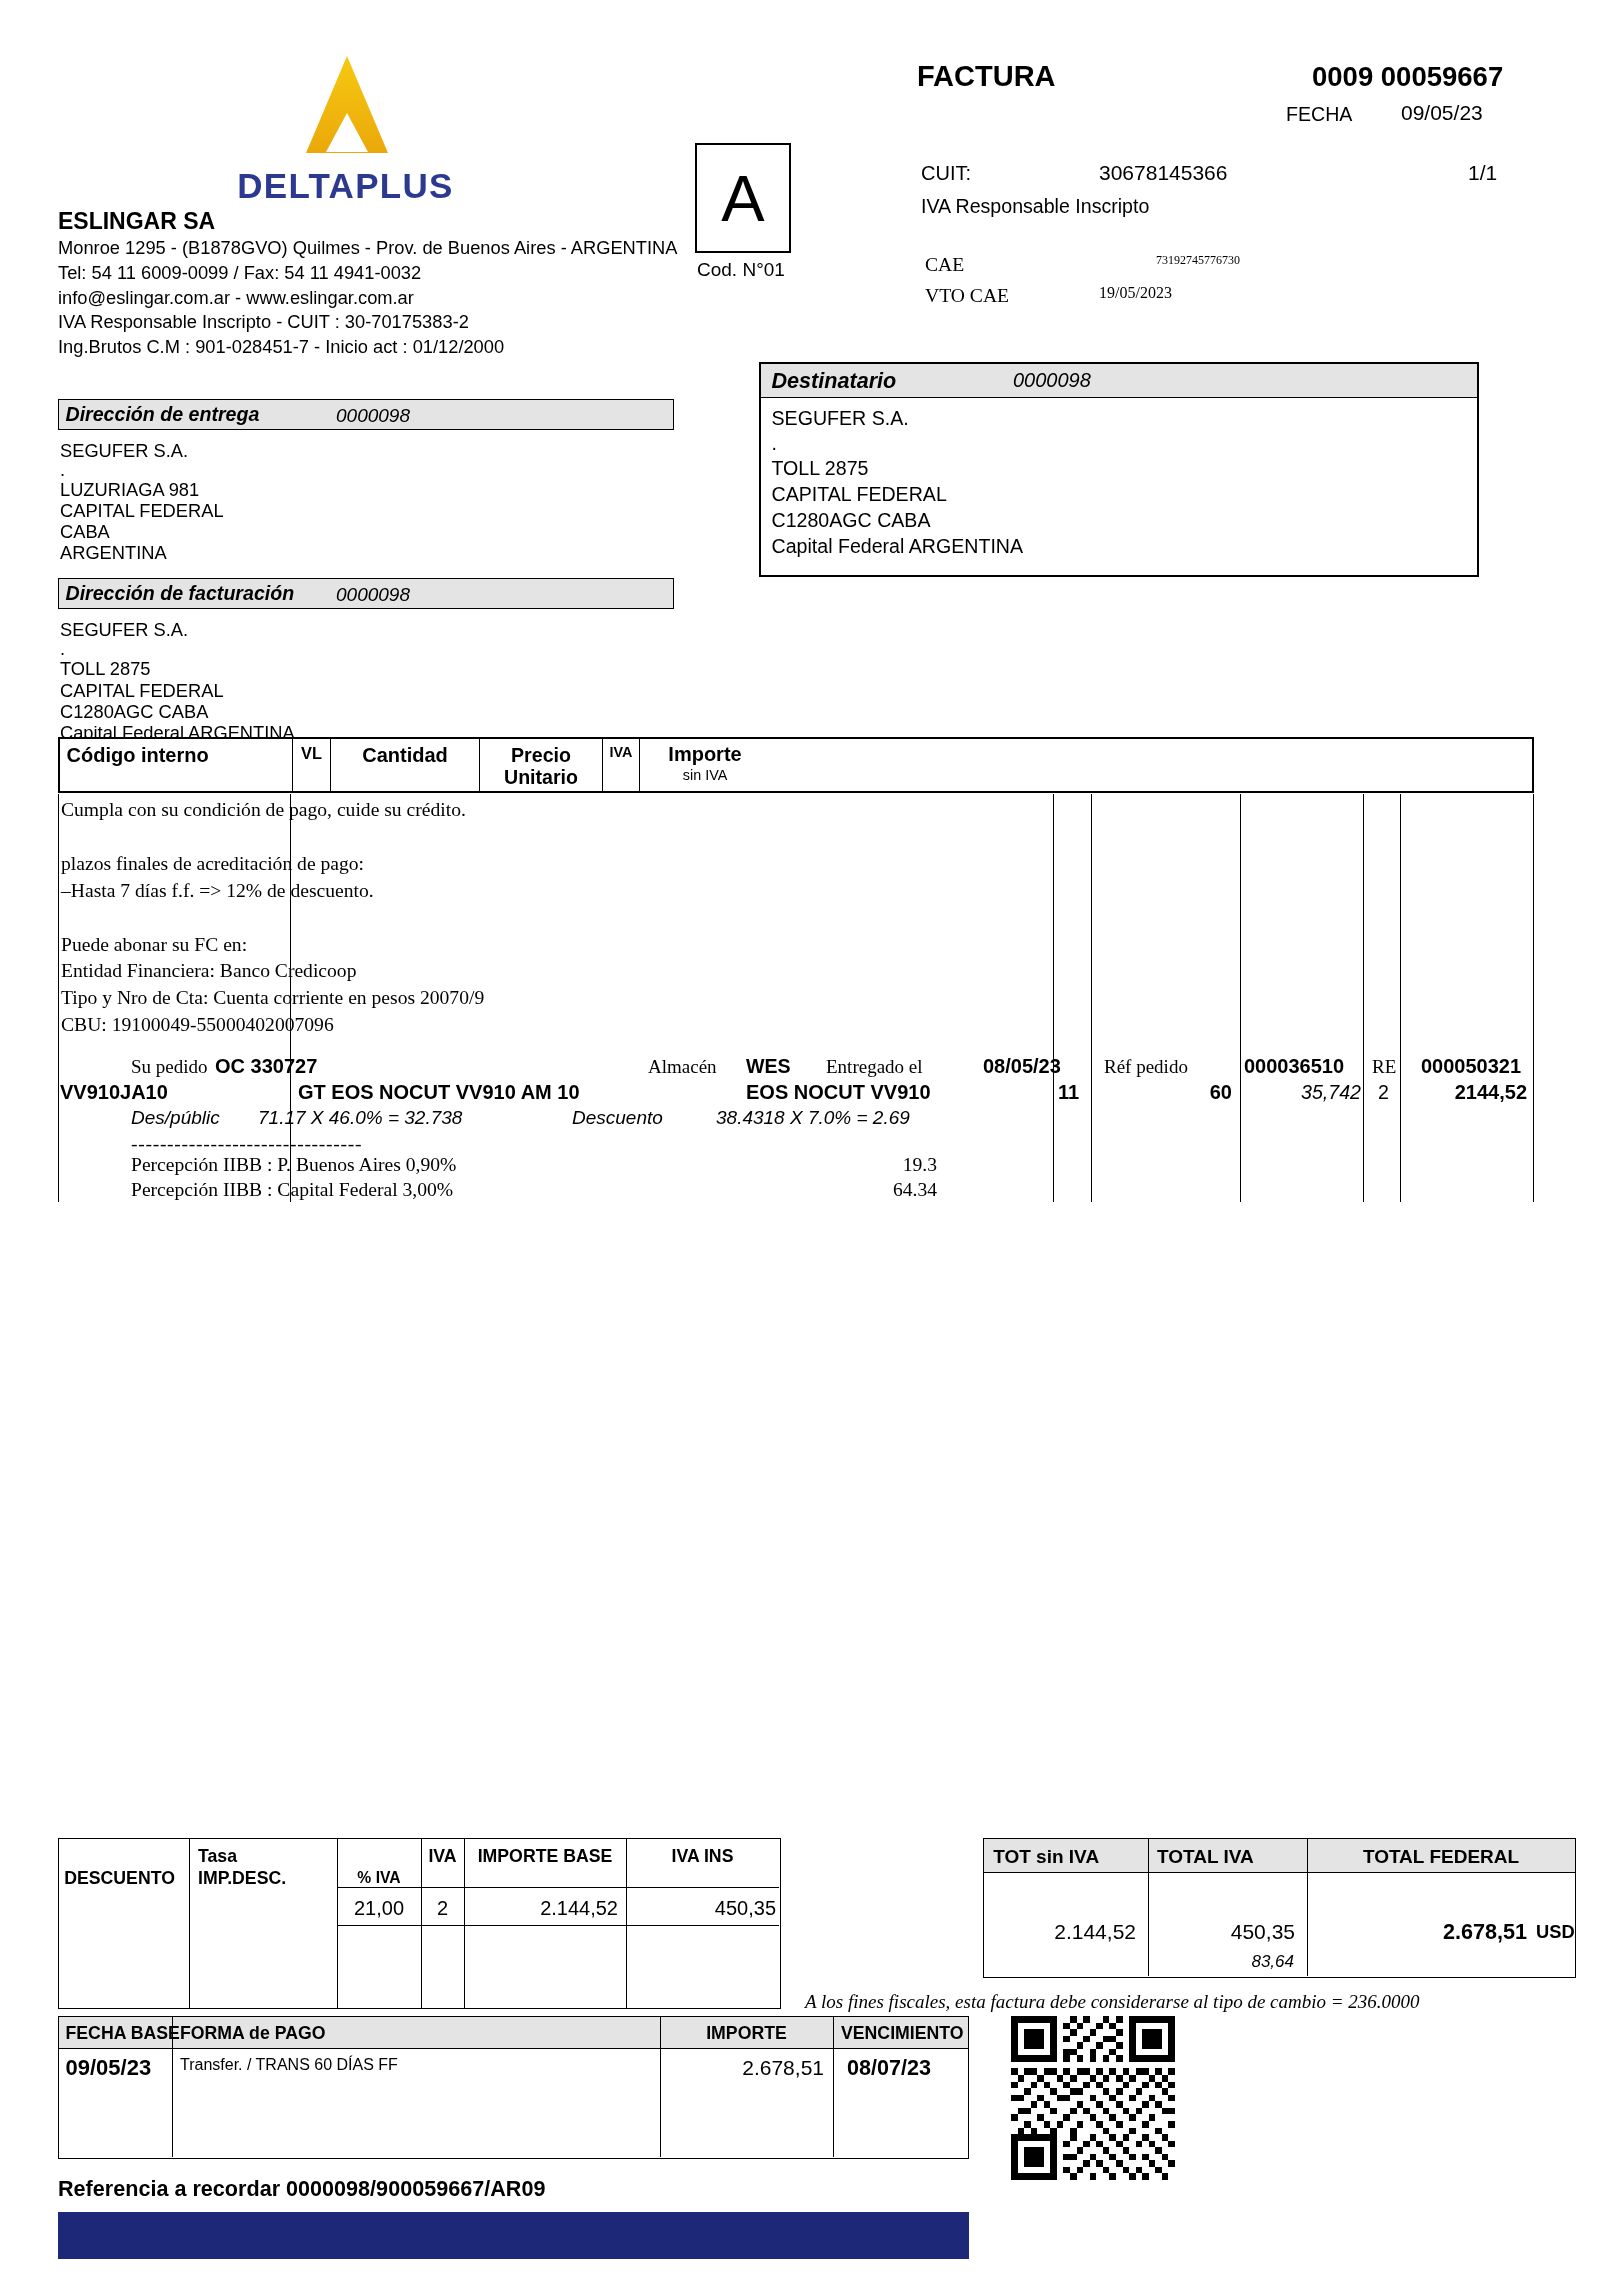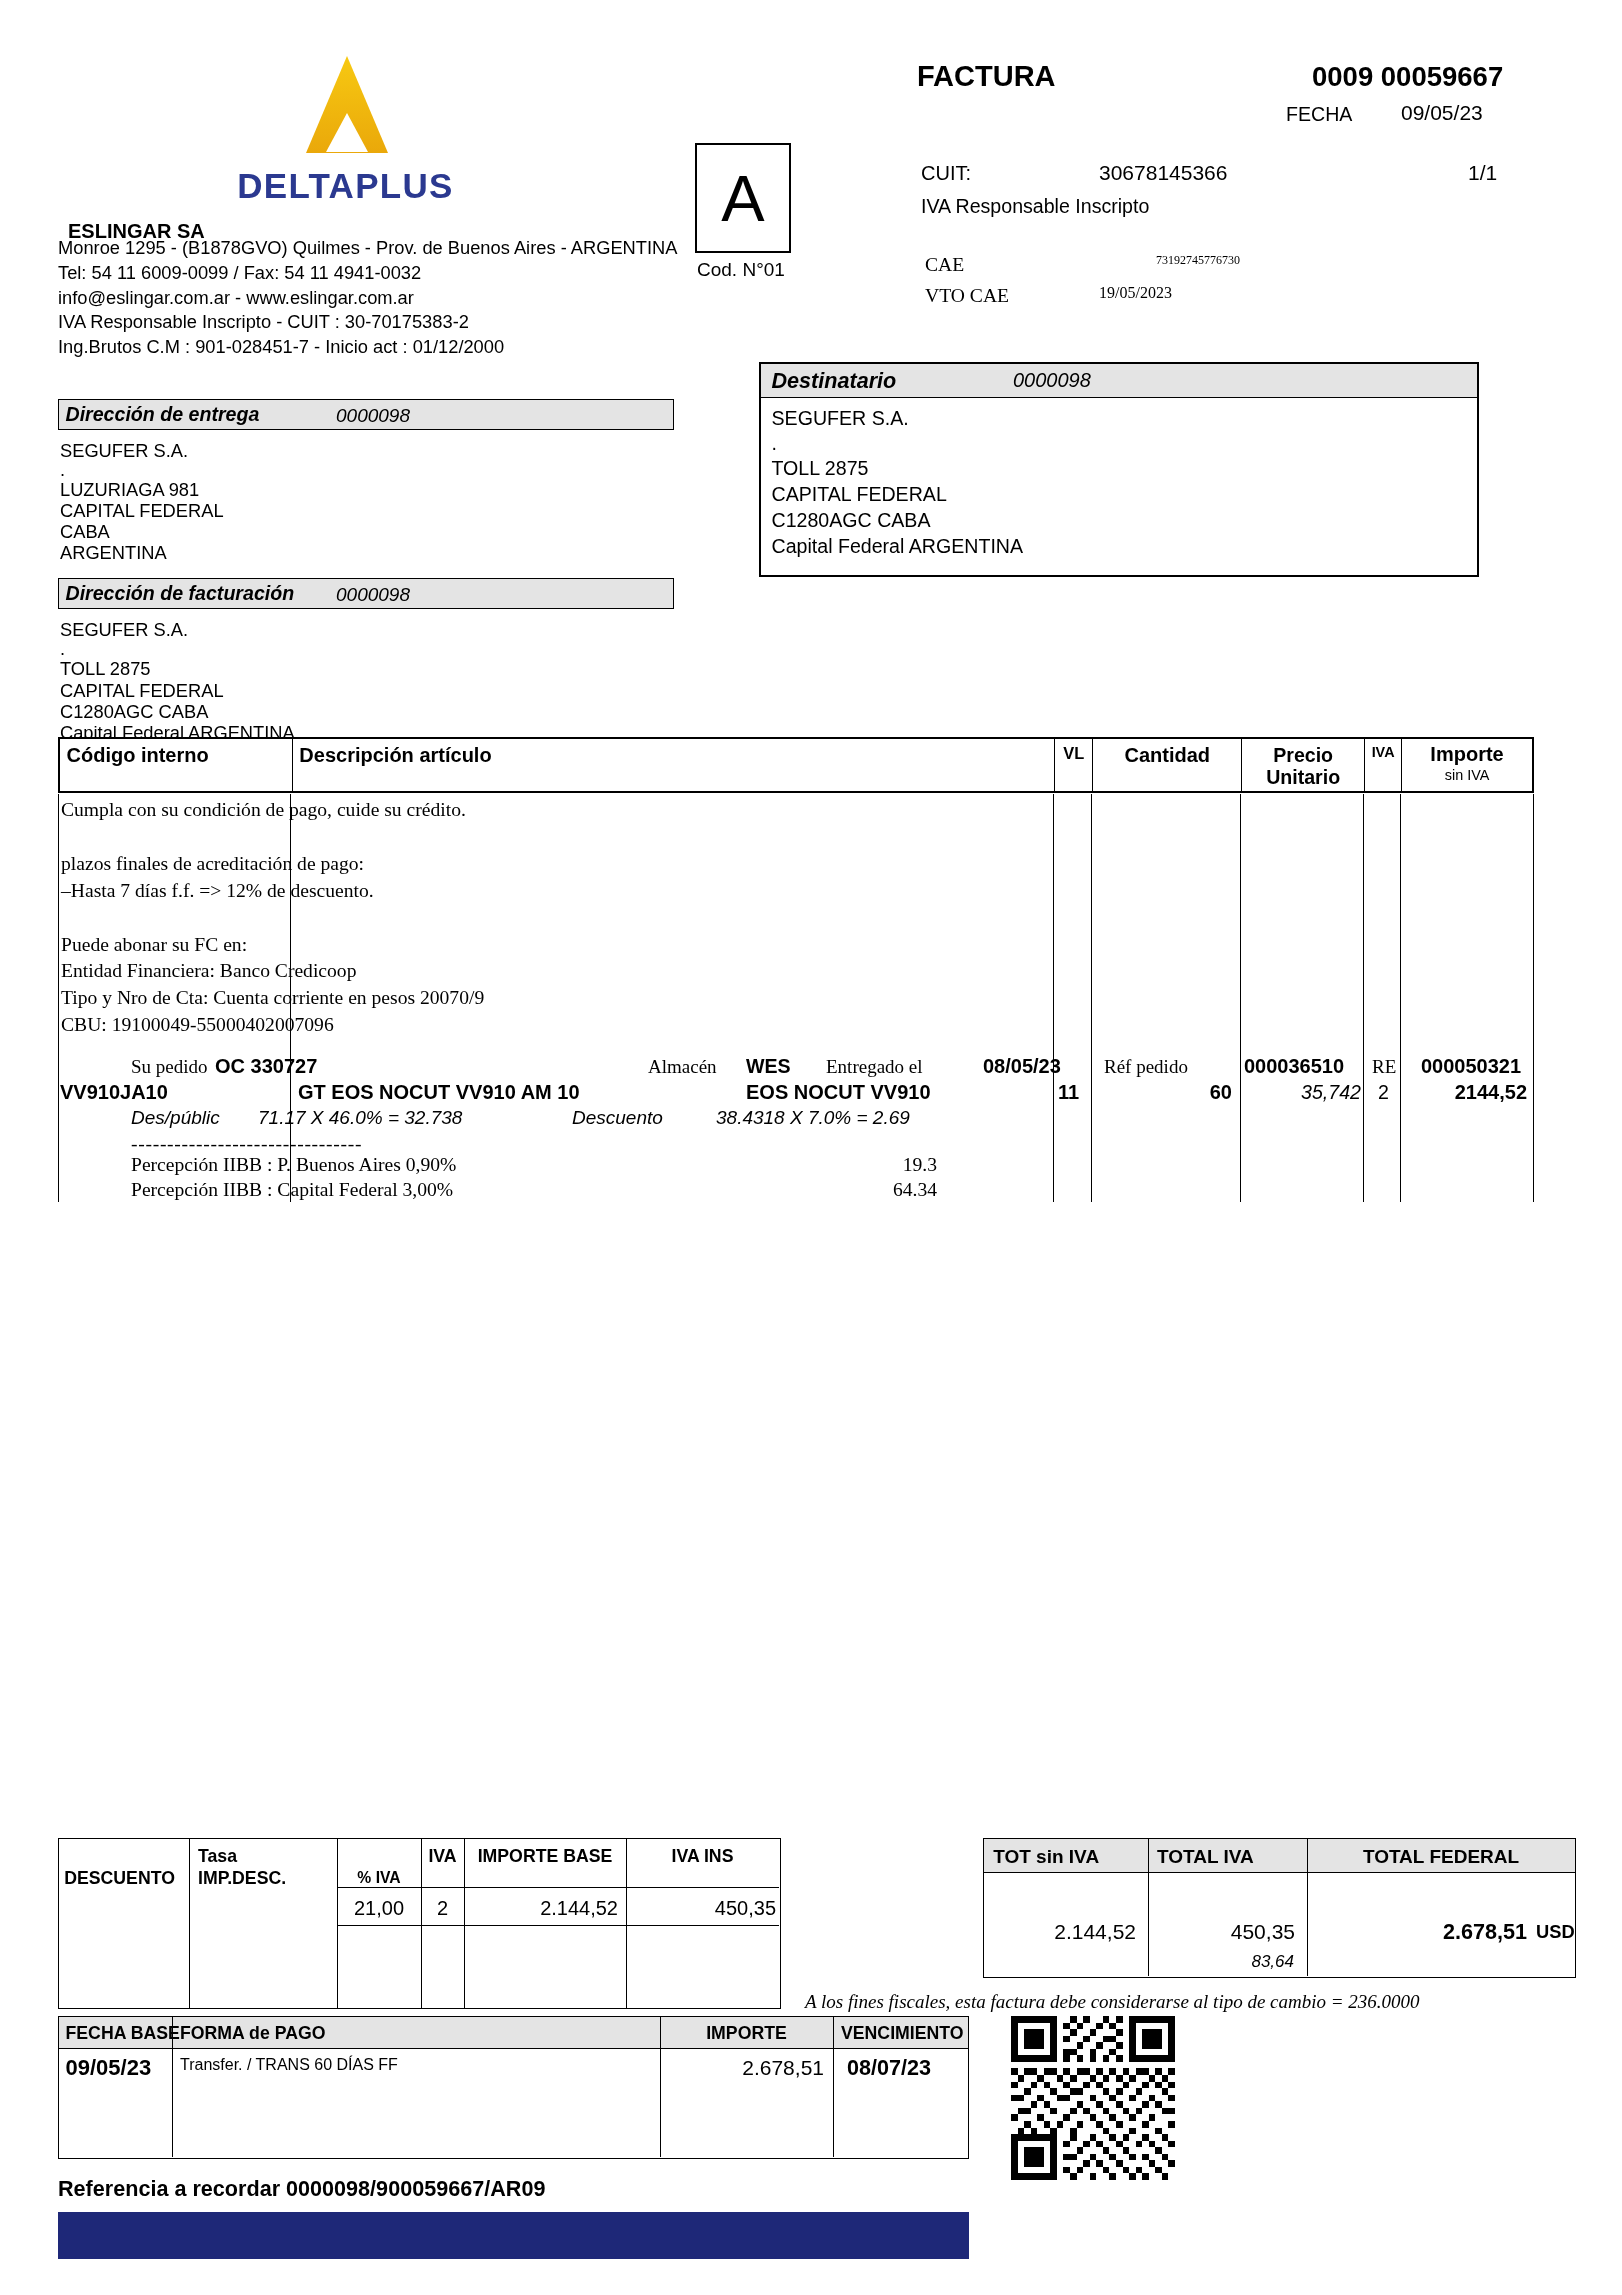--- a/index.html
+++ b/index.html
@@ -31,21 +31,21 @@
 <body>
 
 <div class="page">
 
   <div>
     <div class="tri-outer" style="left:306px;top:56px;width:82px;height:97px;"></div>
     <div class="tri-notch" style="left:326px;top:113px;width:42px;height:39px;"></div>
     <div class="t b" style="left:224px;top:166px;width:243px;text-align:center;font-size:35px;color:#2b3990;letter-spacing:1.3px;">DELTAPLUS</div>
   </div>
 
-  <div class="t b" style="left:68px;top:208px;font-size:20px;margin-top:12px;">ESLINGAR SA</div>
+  <div class="t b" style="left:58px;top:208px;font-size:23px;">ESLINGAR SA</div>
   <div class="t" style="left:58px;top:237px;font-size:18.3px;">Monroe 1295 - (B1878GVO) Quilmes - Prov. de  Buenos Aires - ARGENTINA</div>
   <div class="t" style="left:58px;top:262px;font-size:18.3px;">Tel: 54 11 6009-0099 / Fax: 54 11 4941-0032</div>
   <div class="t" style="left:58px;top:287px;font-size:18.3px;">info@eslingar.com.ar - www.eslingar.com.ar</div>
   <div class="t" style="left:58px;top:311px;font-size:18.3px;">IVA Responsable Inscripto - CUIT : 30-70175383-2</div>
   <div class="t" style="left:58px;top:336px;font-size:18.3px;">Ing.Brutos C.M : 901-028451-7 - Inicio act : 01/12/2000</div>
 
   <div class="letter-box" style="left:695px;top:143px;width:96px;height:110px;">
     <span style="font-size:65px;">A</span>
   </div>
   <div class="t" style="left:697px;top:259px;font-size:19px;">Cod. N°01</div>
@@ -96,23 +96,20 @@
   <div class="t" style="left:60px;top:619px;font-size:18.3px;">SEGUFER S.A.</div>
   <div class="t" style="left:60px;top:638px;font-size:18.3px;">.</div>
   <div class="t" style="left:60px;top:658px;font-size:18.3px;">TOLL 2875</div>
   <div class="t" style="left:60px;top:680px;font-size:18.3px;">CAPITAL FEDERAL</div>
   <div class="t" style="left:60px;top:701px;font-size:18.3px;">C1280AGC CABA</div>
   <div class="t" style="left:60px;top:722px;font-size:18.3px;">Capital Federal ARGENTINA</div>
 
   <div class="itable-head" style="left:58px;top:737px;width:1476px;height:56px;">
     <div class="ith" style="width:233px;padding-left:6.5px;">
       <span class="b" style="font-size:20px;">Código interno</span>
-    </div>
-    <div class="ith" style="width:763px;padding-left:6.5px;">
-      <span class="b" style="font-size:20px;">Descripción artículo</span>
     </div>
     <div class="ith c" style="width:38px;">
       <span class="b" style="font-size:16.4px;">VL</span>
     </div>
     <div class="ith c" style="width:149px;">
       <span class="b" style="font-size:20px;">Cantidad</span>
     </div>
     <div class="ith c" style="width:123px;line-height:22px;">
       <span class="b" style="font-size:19.6px;display:block;">Precio</span>
       <span class="b" style="font-size:19.6px;display:block;">Unitario</span>

